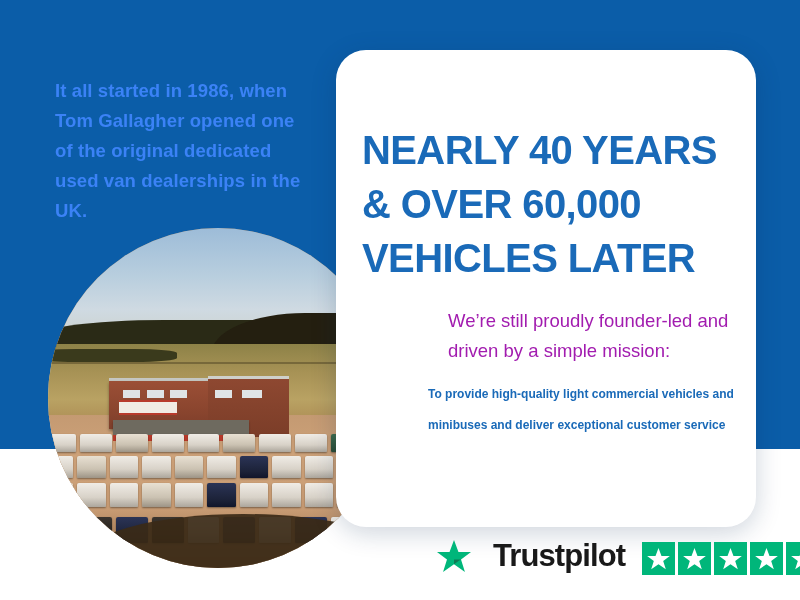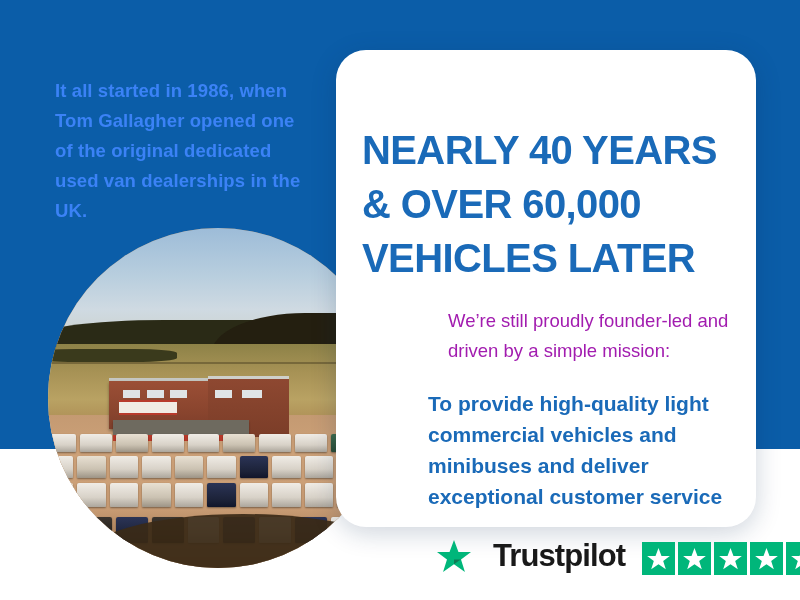--- a/index.html
+++ b/index.html
@@ -253,21 +253,21 @@
     font-weight: 400;
     margin-left: 20px;
   }
 
   .mission {
     position: absolute;
     left: 92px;
     top: 317px;
     width: 312px;
     color: #1A6AB8;
-    font-size: 21px;
+    font-size: 12px;
     line-height: 31px;
     font-weight: 700;
   }
 
   
   .trustpilot {
     position: absolute;
     left: 437px;
     top: 540px;
     display: flex;

